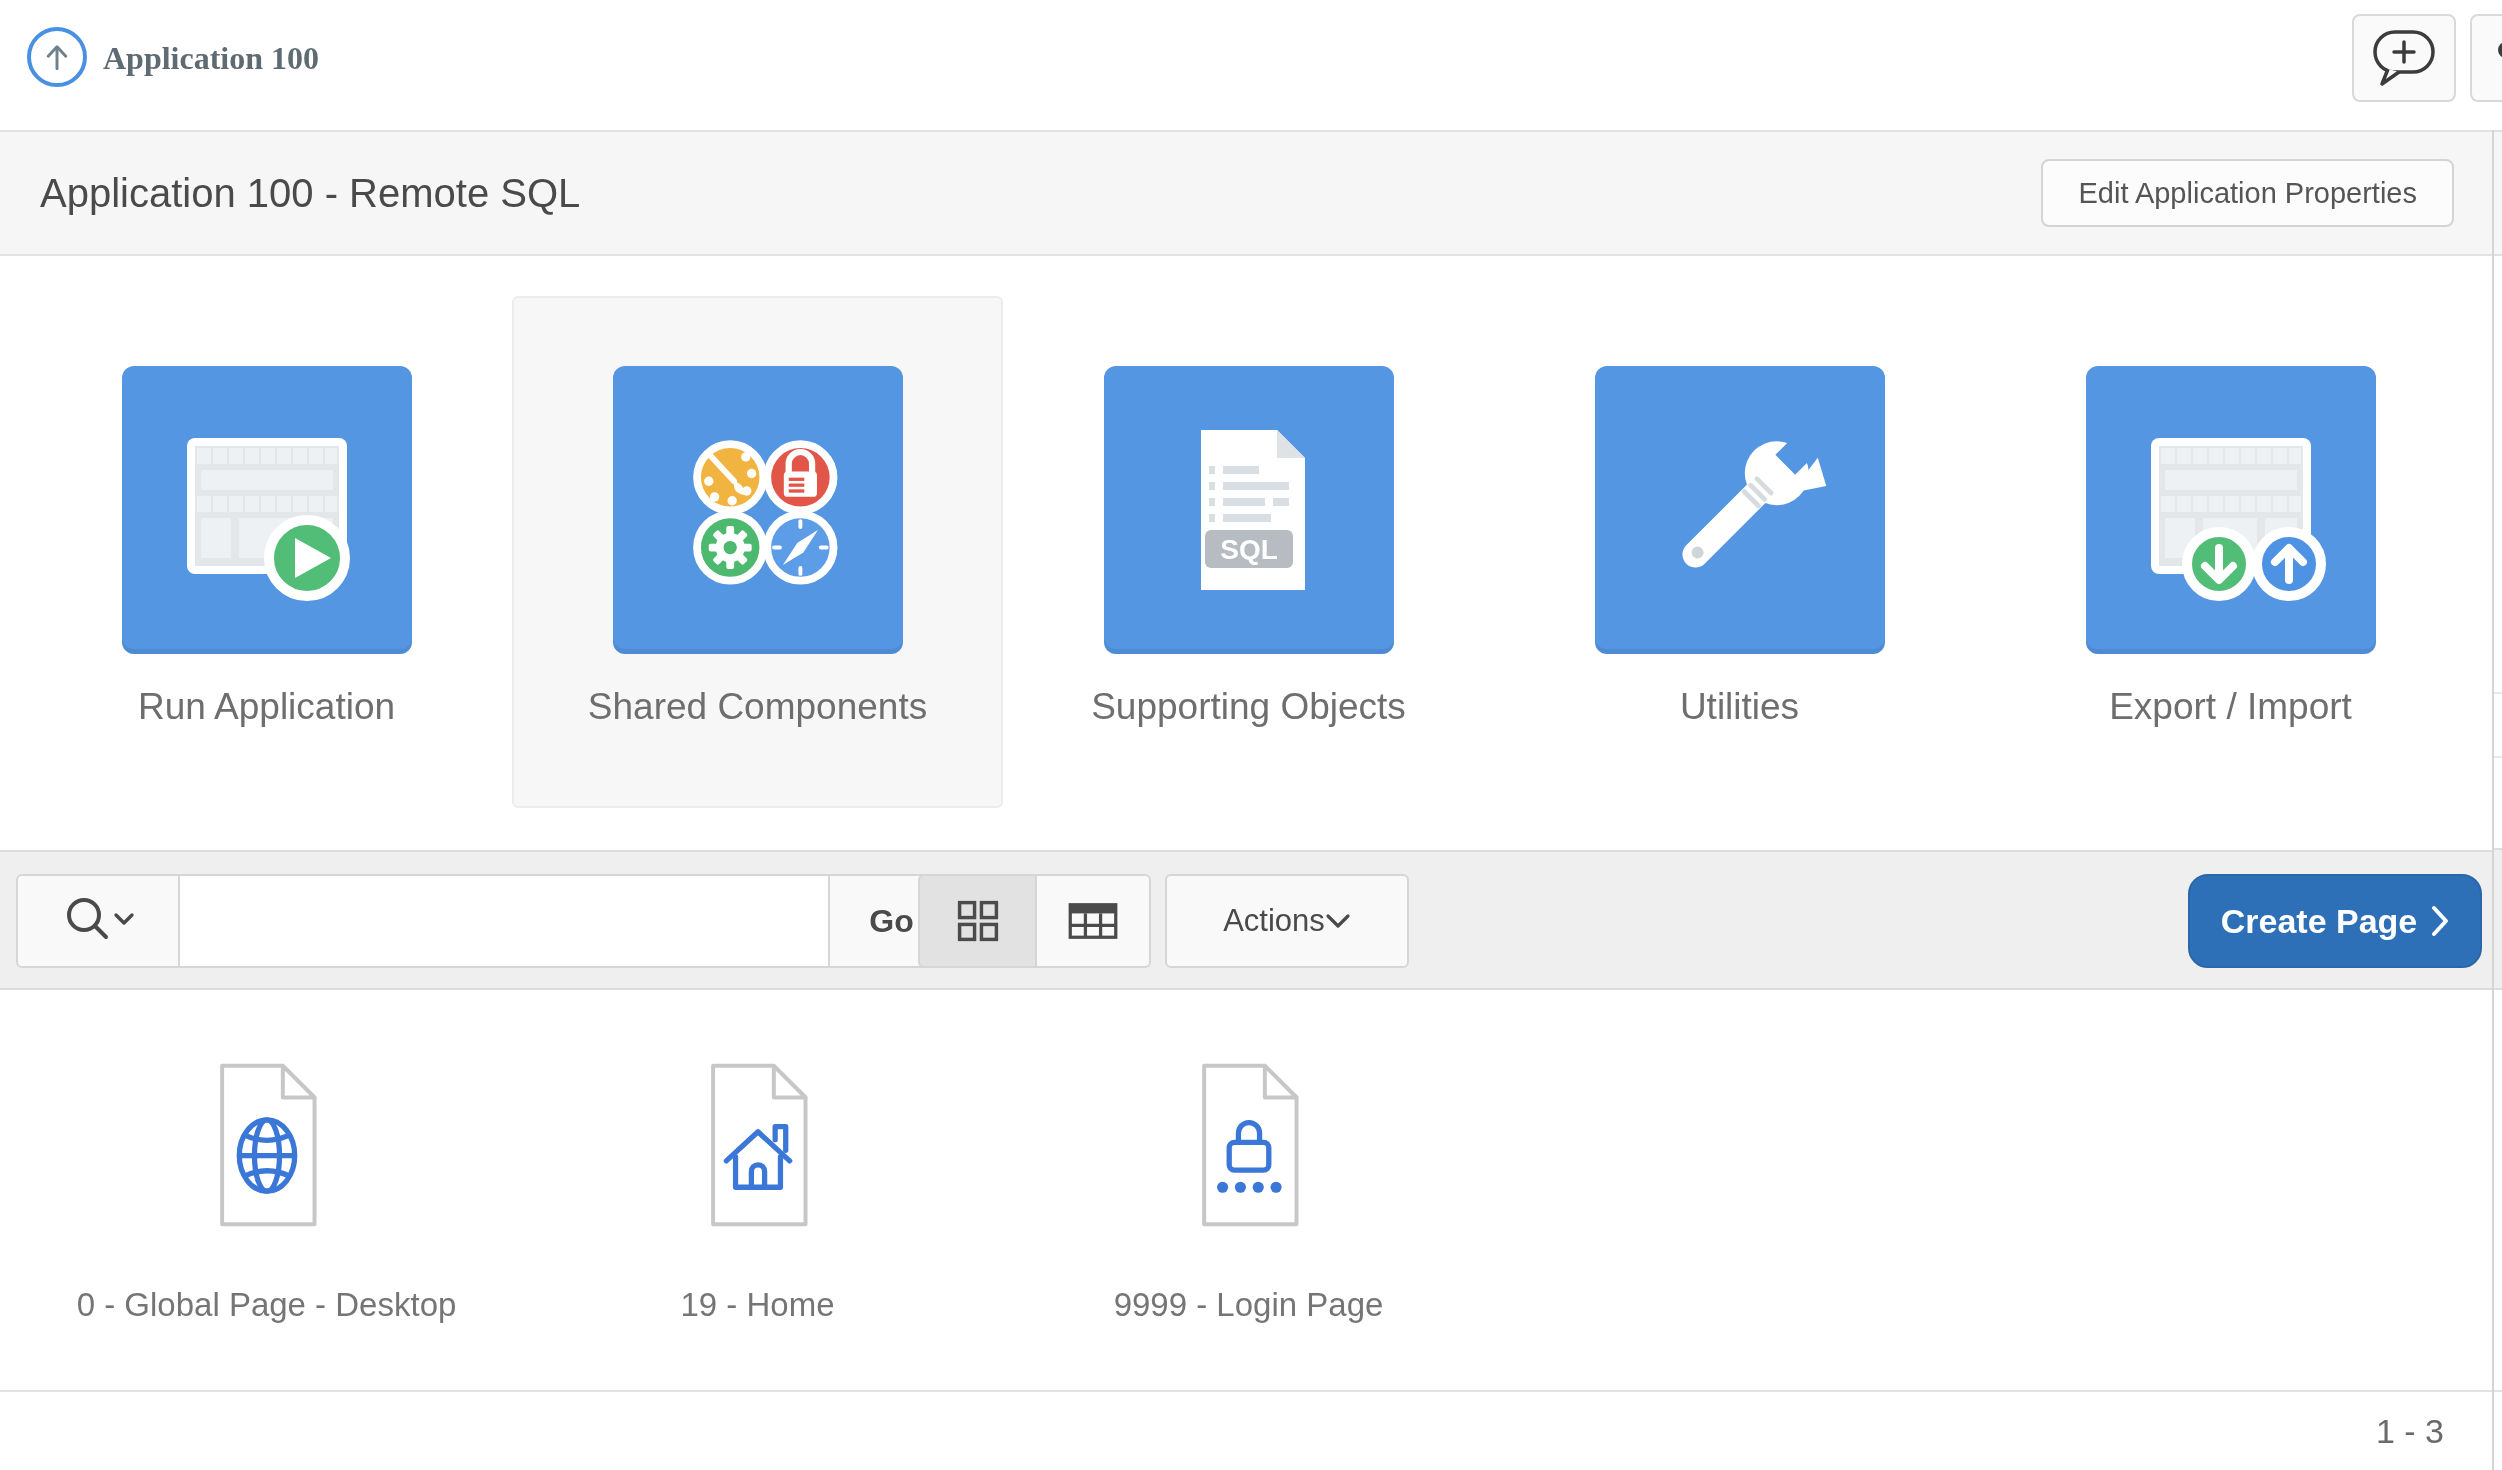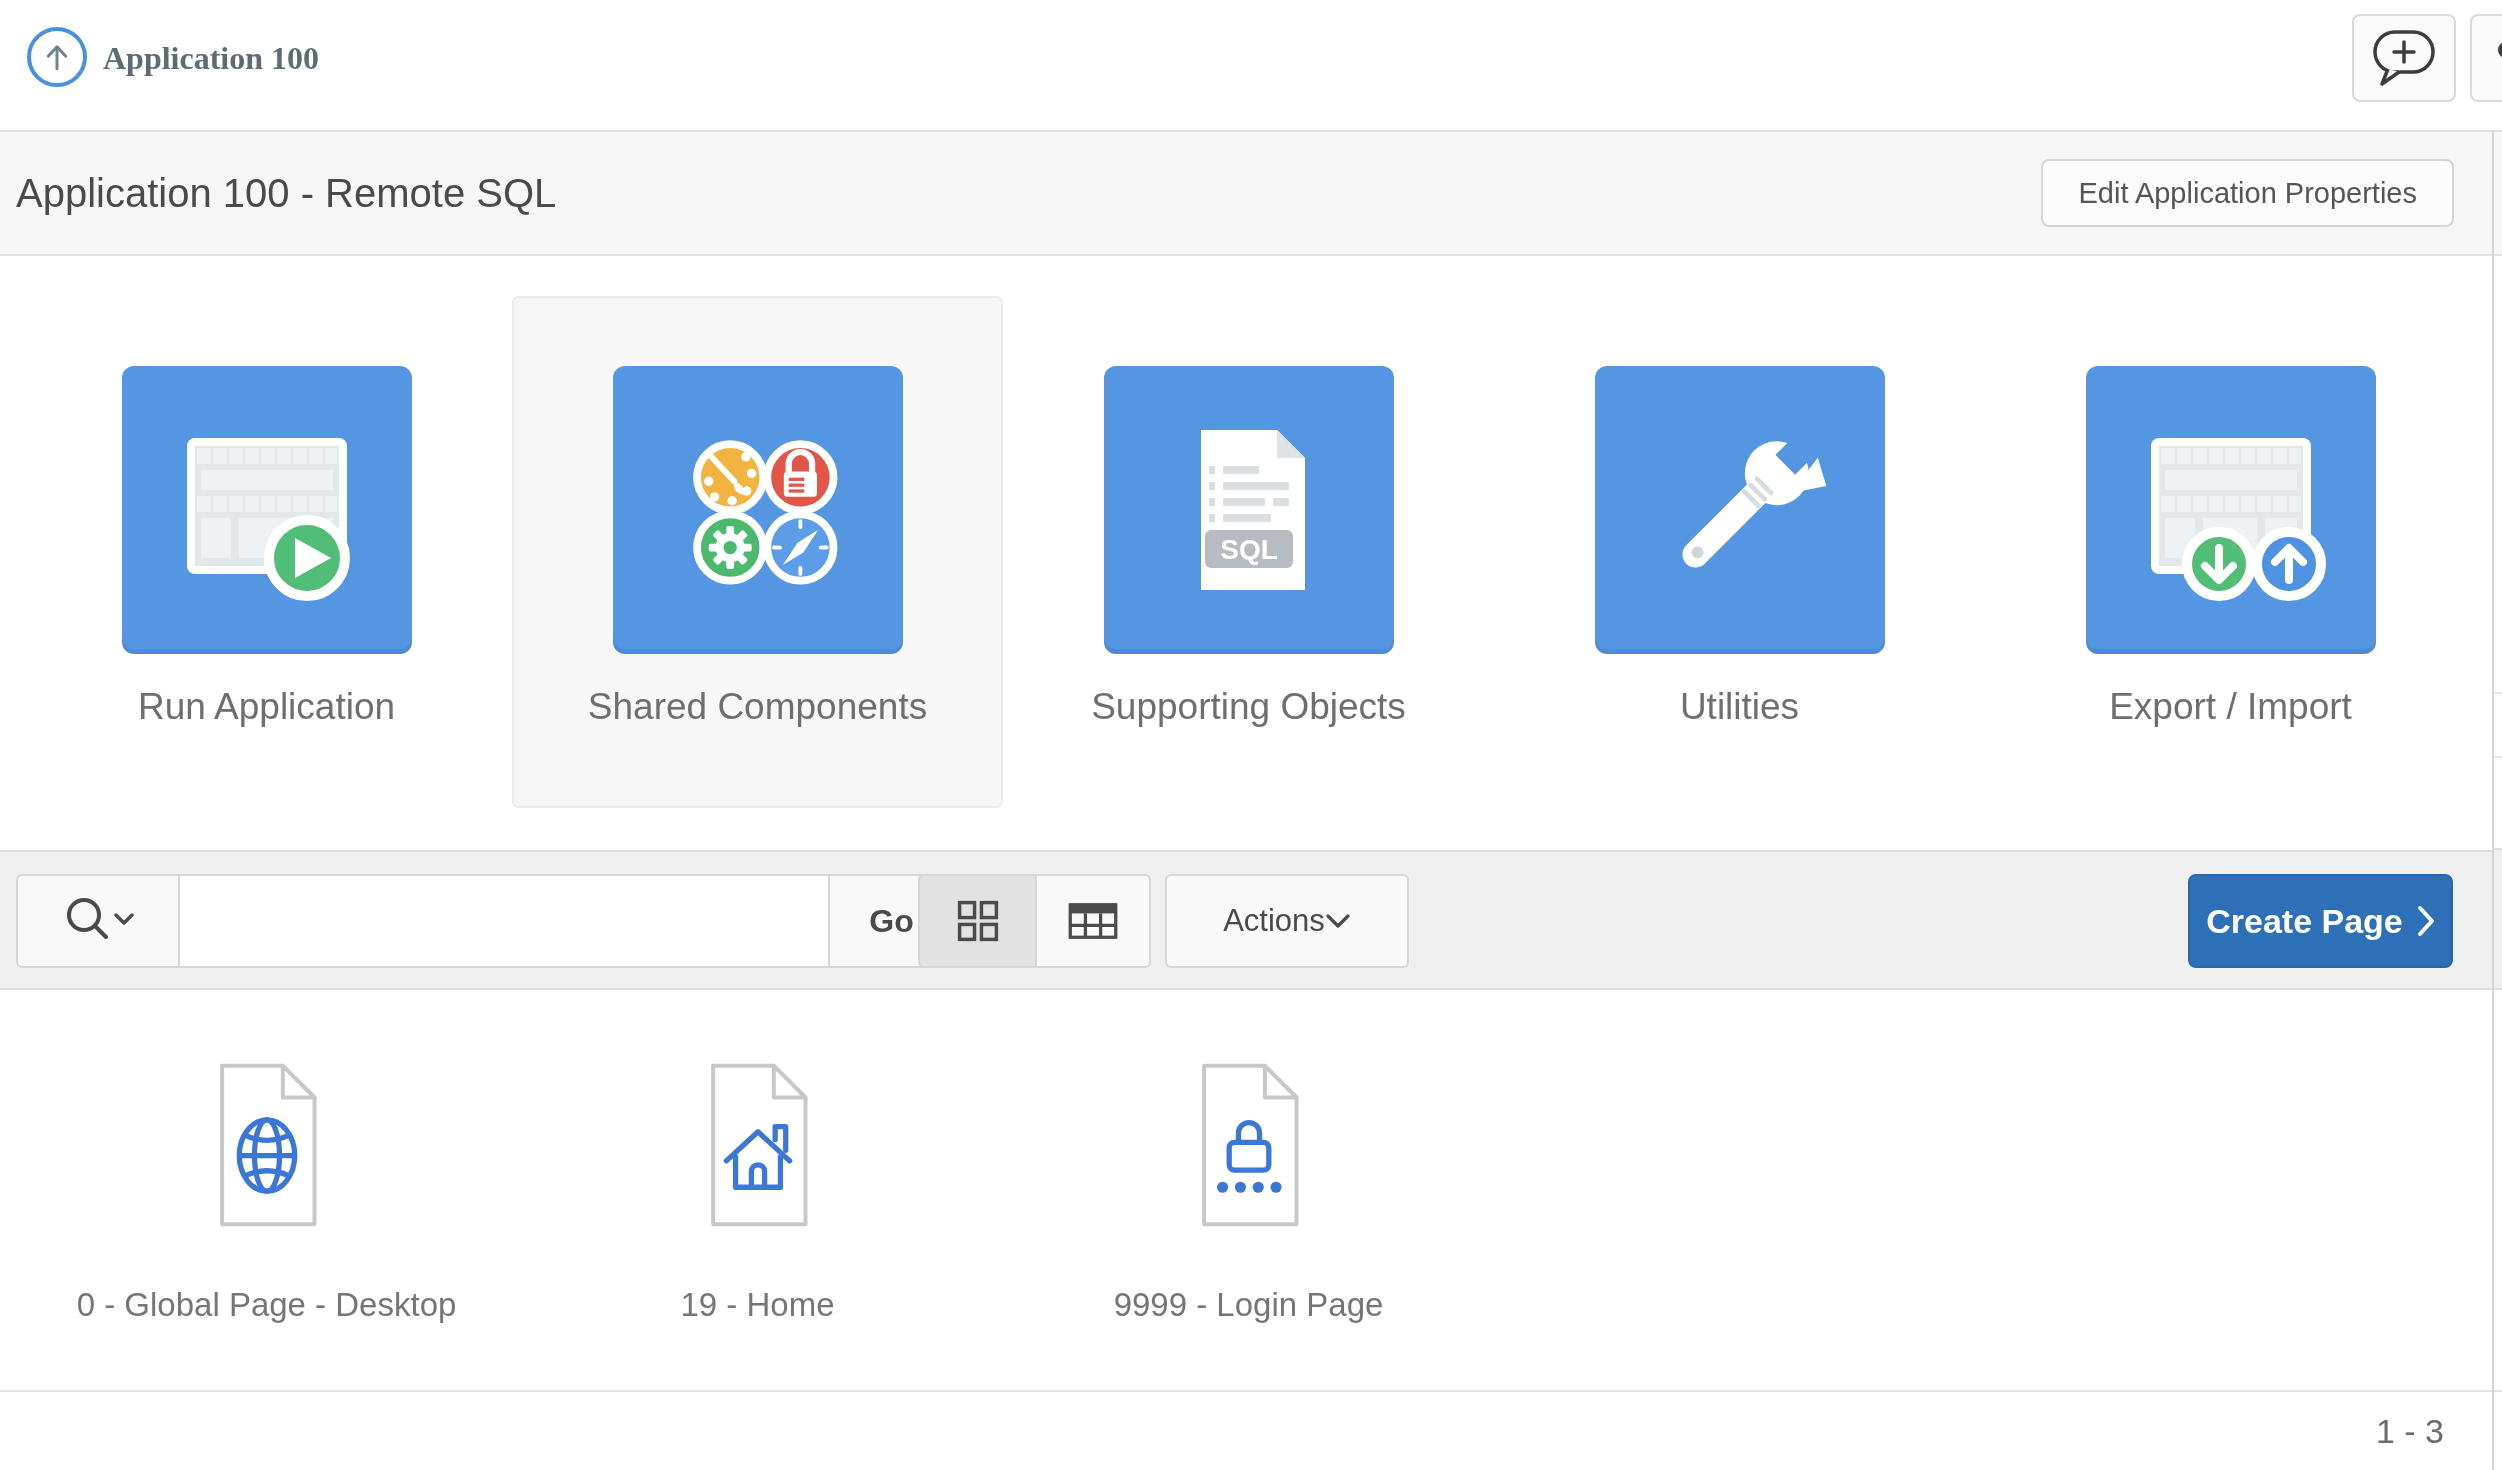--- a/index.html
+++ b/index.html
@@ -17,21 +17,21 @@
               border:2px solid #d9d9d9; border-radius:8px; display:flex; align-items:center;
               justify-content:center; cursor:pointer; }
   .comment-btn { left:2352px; width:104px; }
   .partial-btn { left:2470px; width:46px; border-radius:8px 0 0 8px; }
   .partial-glyph { position:absolute; left:26px; top:26px; width:16px; height:16px;
                    border-radius:50%; background:#3d3d3d; }
 
   
   .page-header { position:absolute; left:0; top:130px; width:2492px; height:126px;
                  background:#f6f6f6; border-top:2px solid #e2e2e2; border-bottom:2px solid #e2e2e2; }
-  .page-title { position:absolute; left:16px; top:0; height:122px; line-height:122px;
+  .page-title { position:absolute; left:40px; top:0; height:122px; line-height:122px;
                 font-size:40px; font-weight:400; color:#4a4a4a; }
   .edit-props-btn { position:absolute; right:38px; top:27px; height:68px; padding:0 35px;
                     font-size:29px; color:#555; background:#fcfcfc; border:2px solid #d4d4d4;
                     border-radius:8px; cursor:pointer; font-family:"Liberation Sans",sans-serif; }
 
   
   .tiles { position:absolute; left:0; top:256px; width:2492px; height:594px; background:#fff;
            display:flex; align-items:flex-start; padding-left:21px; }
   .tile-wrap { width:491px; height:512px; margin-top:40px; display:flex; flex-direction:column;
                align-items:center; cursor:pointer; }
@@ -49,21 +49,21 @@
         justify-content:center; font-size:31px; color:#4a4a4a; cursor:pointer;
         font-family:"Liberation Sans",sans-serif; }
   .search-btn  { left:16px;  width:164px; background:#f9f9f9; border:2px solid #d6d6d6; border-radius:6px 0 0 6px; }
   .search-input{ left:180px; width:650px; background:#fff; border:2px solid #d6d6d6; border-left:none;
                  font-size:30px; padding:0 20px; color:#333; cursor:text; }
   .go-btn      { left:830px; width:125px; background:#f9f9f9; border:2px solid #d6d6d6; border-left:none;
                  border-radius:0 6px 6px 0; font-weight:bold; font-size:32px; }
   .grid-btn    { left:918px;  width:119px; background:#e2e2e2; border:2px solid #d6d6d6; border-radius:6px 0 0 6px; }
   .report-btn  { left:1037px; width:114px; background:#f9f9f9; border:2px solid #d6d6d6; border-left:none; border-radius:0 6px 6px 0; }
   .actions-btn { left:1165px; width:244px; background:#f9f9f9; border:2px solid #d6d6d6; border-radius:6px; gap:0; }
-  .create-btn  { left:2188px; width:265px; background:#2d70b8; border:2px solid #2a67aa; border-radius:8px;
+  .create-btn  { left:2188px; width:294px; background:#2d70b8; border:2px solid #2a67aa; border-radius:20px;
                  color:#fff; font-weight:bold; font-size:34px; gap:14px; }
 
   
   .pages { position:absolute; left:0; top:990px; width:2492px; height:400px; background:#fff;
            display:flex; align-items:flex-start; padding-left:21px;text-align:center; }
   .page-item { width:491px; display:flex; flex-direction:column; align-items:center; cursor:pointer; }
   .page-item svg { margin-top:70px; }
   .page-label { margin-top:56px; font-size:33px; color:#757575; white-space:nowrap; }
 
   

